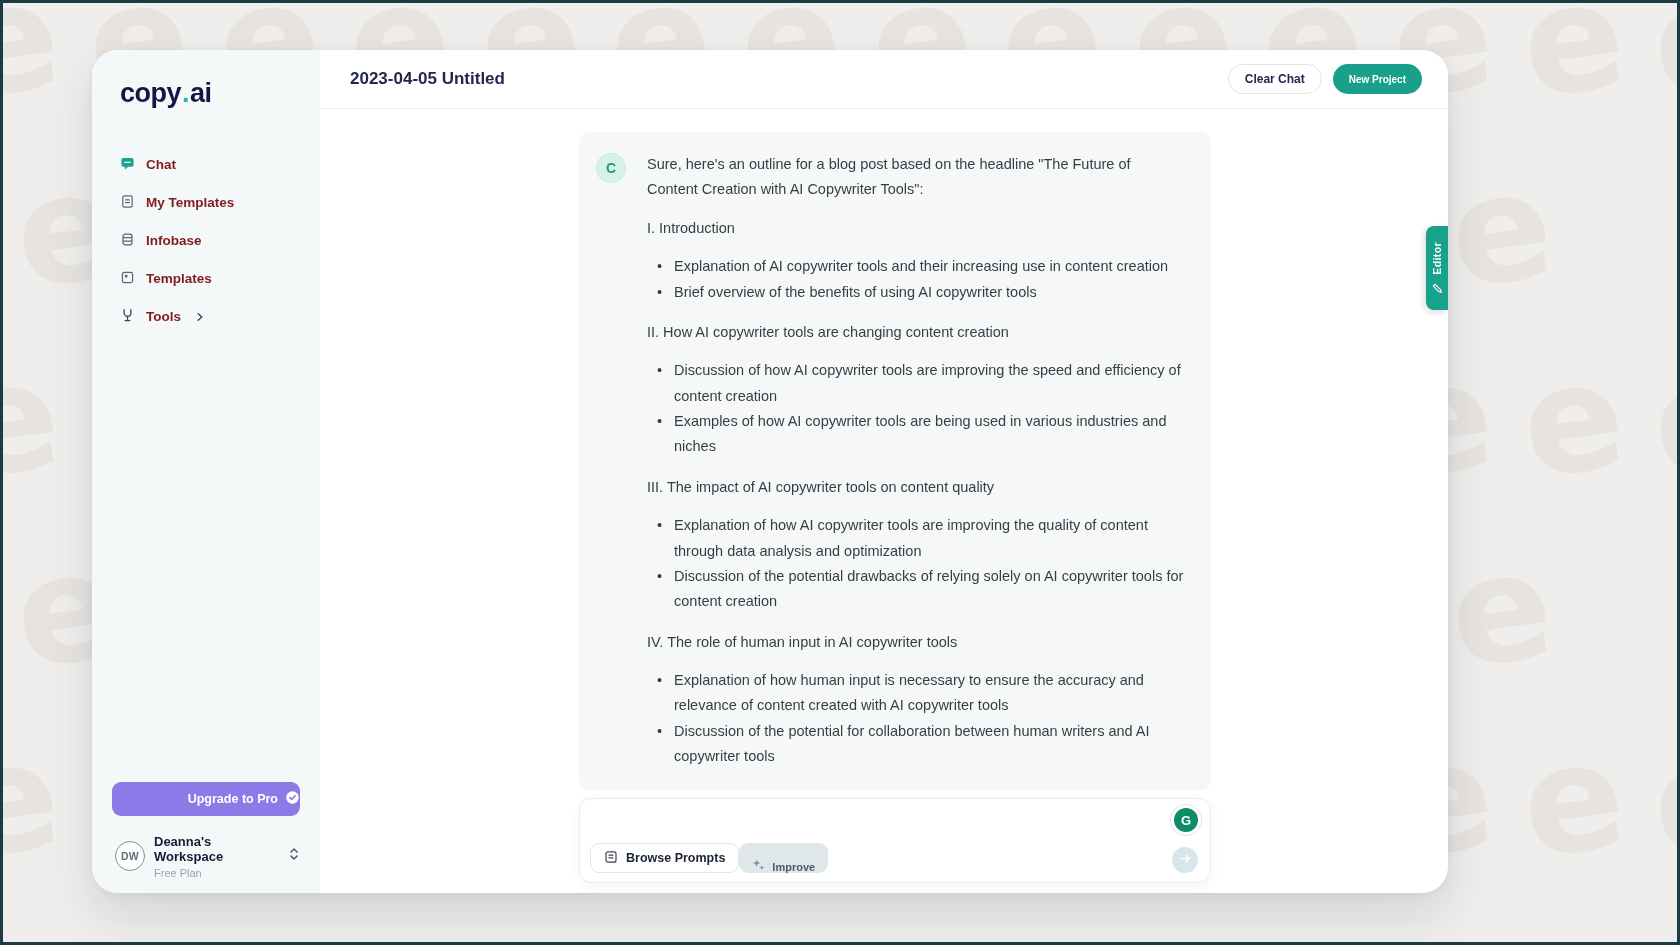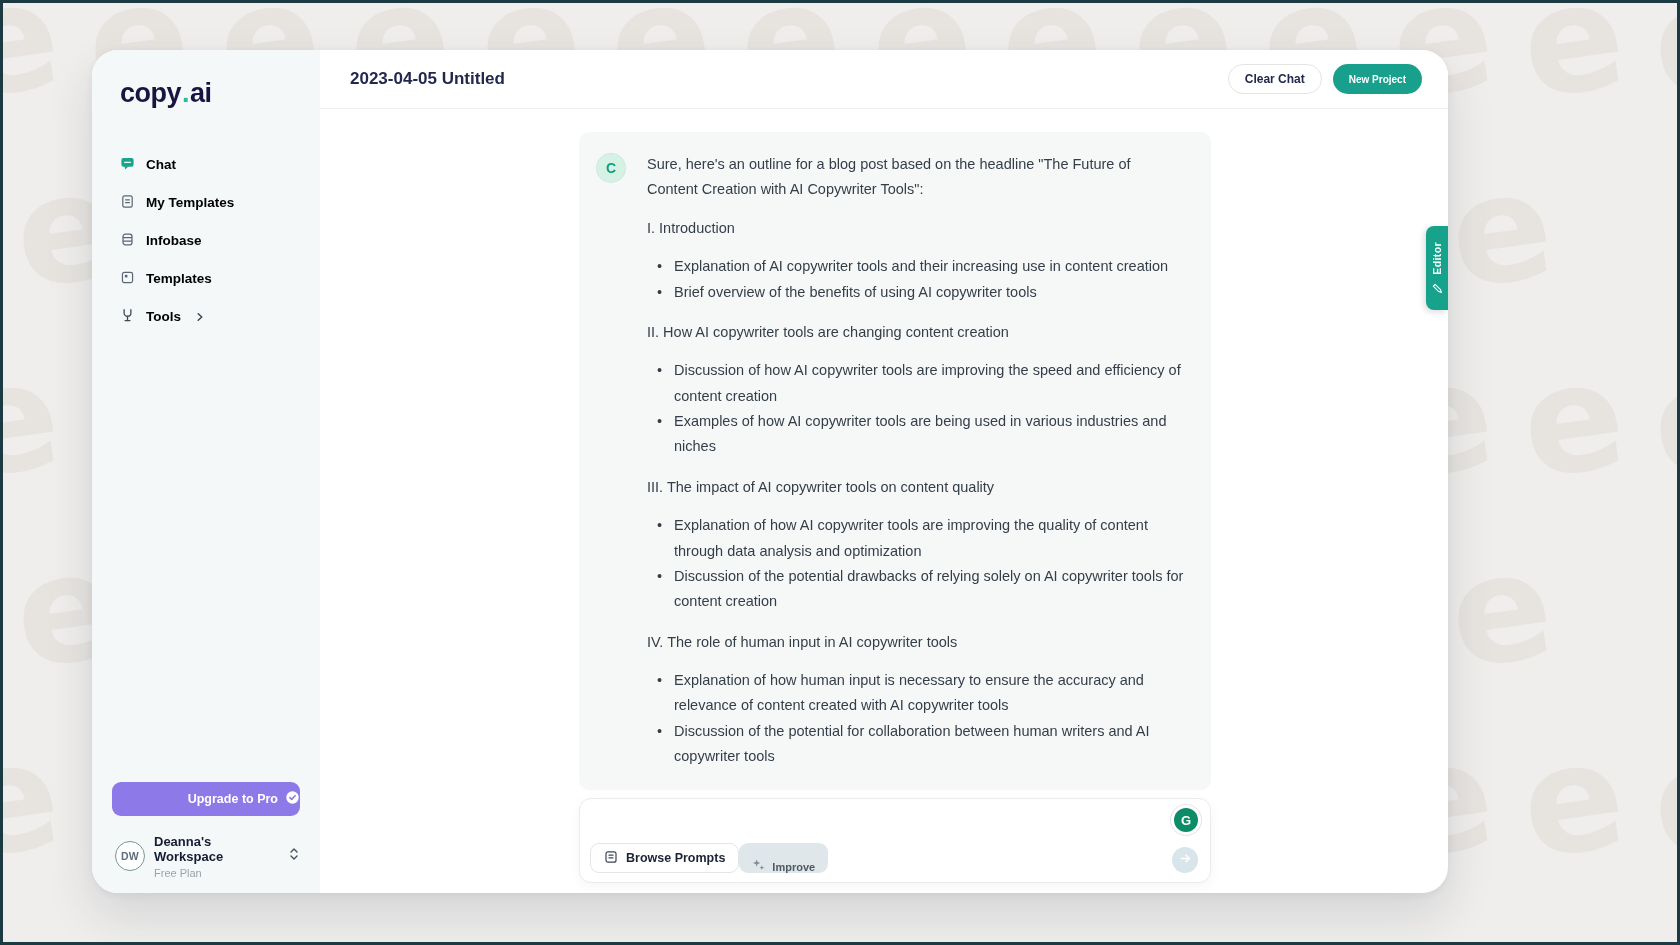--- a/index.html
+++ b/index.html
@@ -29,21 +29,21 @@
     box-shadow:0 22px 48px rgba(30,35,60,.13), 0 2px 8px rgba(30,35,60,.06);
     display:flex;
     margin-left:24px;
   }
 
   
   .sidebar { width:228px; flex-shrink:0; background:#f4f8f9; display:flex; flex-direction:column; padding:28px 0 14px; }
   .logo { padding-left:28px; font-size:27px; font-weight:800; color:#1a1443; letter-spacing:-.5px; cursor:pointer; }
   .logo .dot { color:#2abc9a; margin:0 1px; }
   .nav { margin-top:44px; display:flex; flex-direction:column; gap:15px; padding-left:28px; }
-  .nav-item { display:flex; align-items:center; gap:11px; height:23px; font-size:13.5px; font-weight:700; color:#000000; cursor:pointer; }
+  .nav-item { display:flex; align-items:center; gap:11px; height:23px; font-size:13.5px; font-weight:700; color:#7f1d1d; cursor:pointer; }
   .nav-item svg { flex-shrink:0; }
   .nav-chevron { margin-left:3px; margin-top:1px; }
 
   .sidebar-bottom { margin-top:auto; }
   .upgrade-btn {
     display:flex; align-items:center; justify-content:flex-end; gap:7px;
     margin:0 20px 18px; height:34px; width:calc(100% - 40px);
     border:none; border-radius:9px; background:#8d79e8; color:#fff;
     font-family:inherit; font-weight:700; font-size:12.5px; cursor:pointer;padding-left:37px;
   }

